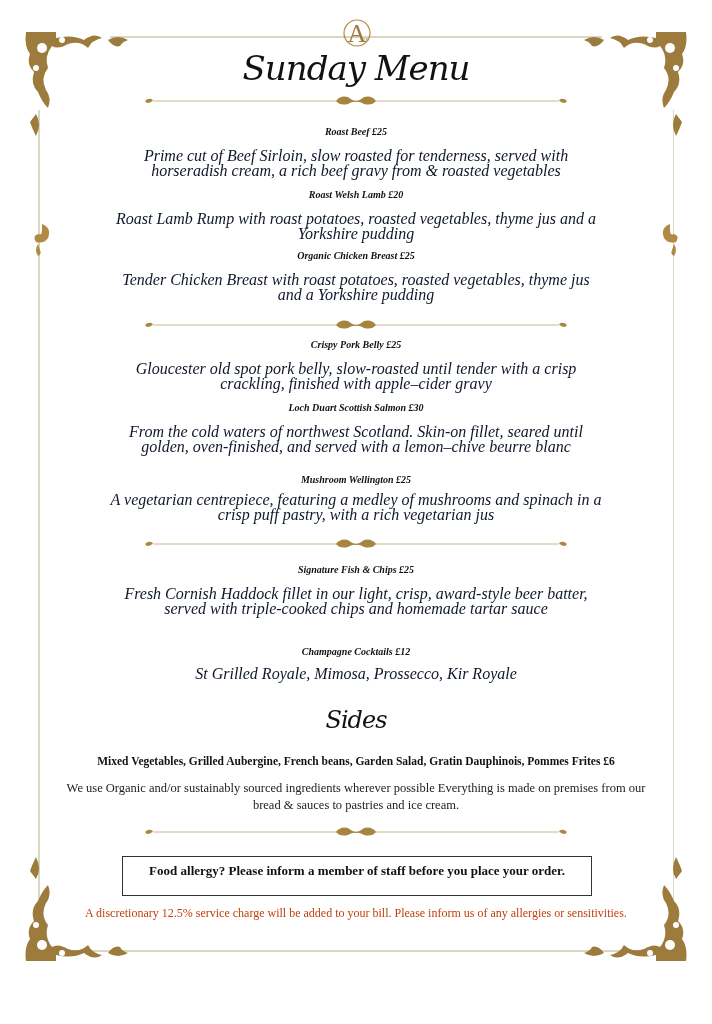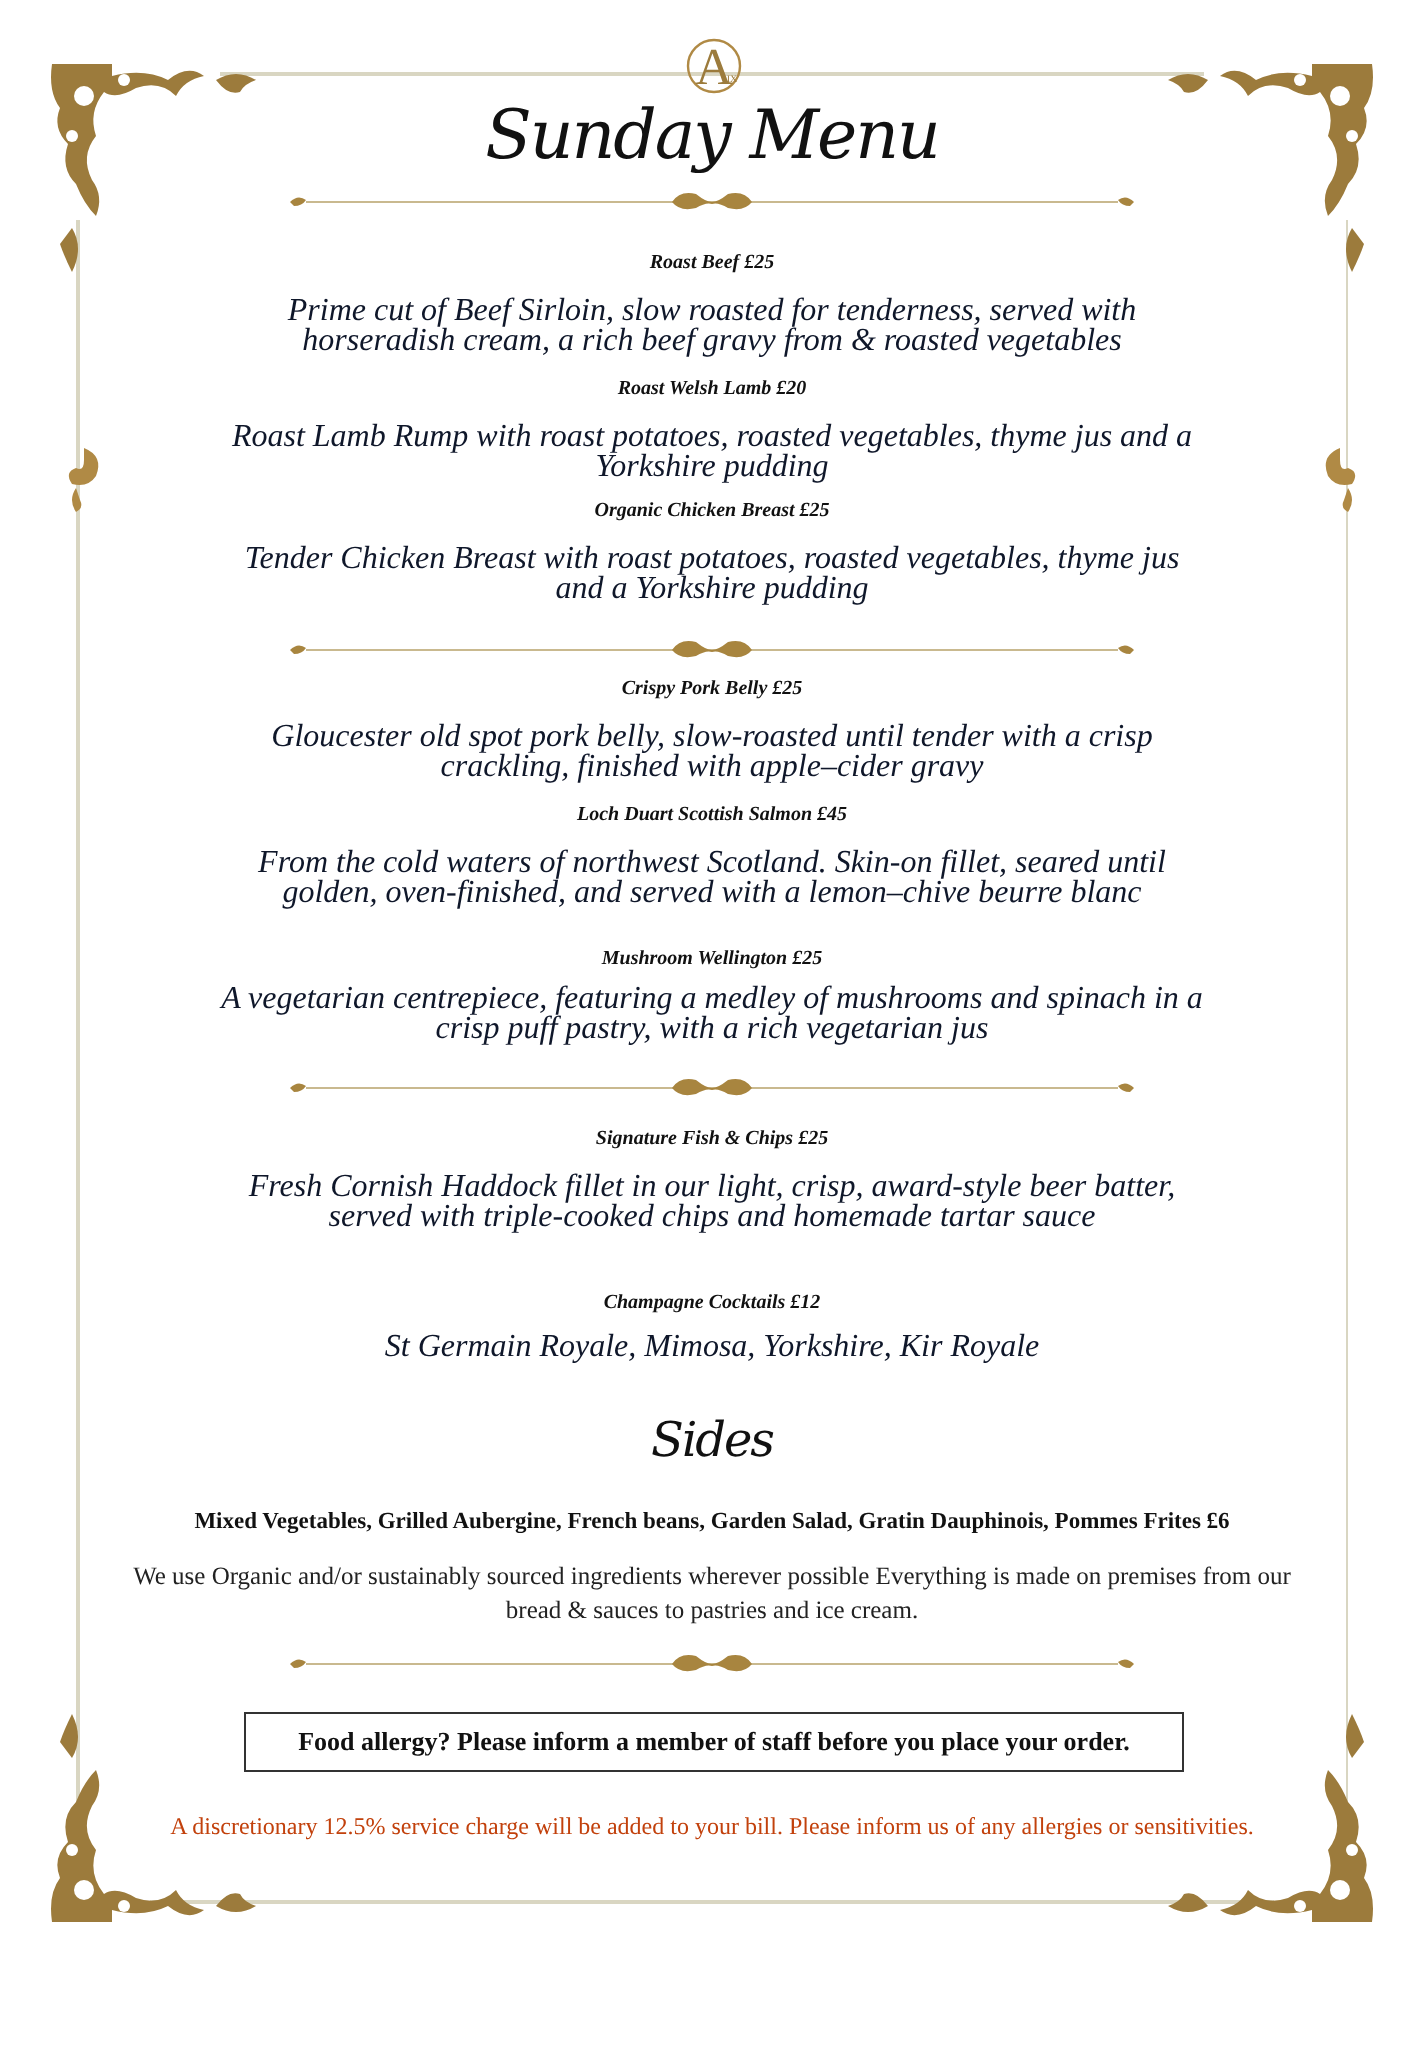--- a/index.html
+++ b/index.html
@@ -39,21 +39,21 @@
   .item { position: absolute; left: 110px; right: 110px; text-align: center; }
   .item-name { font-weight: bold; font-style: italic; font-size: 10px; line-height: 20px; }
   .item-desc { font-style: italic; font-size: 16px; line-height: 15px; margin-top: 6px; color: #0f172a; }
 
   .sides-title { position: absolute; left: 0; right: 0; top: 706px; text-align: center;
                  font-family: "DejaVu Serif", serif; font-style: italic; font-size: 24px; letter-spacing: -1px; }
   .sides-list { position: absolute; left: 50px; right: 50px; top: 755px; text-align: center;
                 font-weight: bold; font-size: 11.5px; }
   .note { position: absolute; left: 55px; right: 55px; top: 780px; text-align: center;
           font-size: 12.5px; line-height: 17px; color: #222; }
-  .allergy-box { position: absolute; left: 122px; top: 856px; width: 470px; height: 30px;
+  .allergy-box { position: absolute; left: 122px; top: 856px; width: 470px; height: 40px;
                  border: 1.5px solid #333; box-sizing: border-box; text-align: center;
                  font-weight: bold; font-size: 13px; line-height: 27px; }
   .service { position: absolute; left: 80px; right: 80px; top: 906px; text-align: center;
              font-size: 12px; line-height: 15px; color: #c2410c; }
 </style>
 </head>
 <body>
 
 <div class="page">
 
@@ -167,21 +167,21 @@
       <path d="M2 7 Q6 3 10 6 Q8 9 4 9 Z" fill="#a8853f"></path>
       <path d="M424 7 Q420 3 416 6 Q418 9 422 9 Z" fill="#a8853f"></path>
     </svg>
   </div>
 
   <div class="item" style="top:335px;">
     <div class="item-name">Crispy Pork Belly £25</div>
     <div class="item-desc">Gloucester old spot pork belly, slow-roasted until tender with a crisp crackling, finished with apple–cider gravy</div>
   </div>
   <div class="item" style="top:398px;">
-    <div class="item-name">Loch Duart Scottish Salmon £45</div>
+    <div class="item-name">Loch Duart Scottish Salmon £30</div>
     <div class="item-desc">From the cold waters of northwest Scotland. Skin-on fillet, seared until golden, oven-finished, and served with a lemon–chive beurre blanc</div>
   </div>
   <div class="item" style="top:470px;">
     <div class="item-name">Mushroom Wellington £25</div>
     <div class="item-desc" style="margin-top:2px;">A vegetarian centrepiece, featuring a medley of mushrooms and spinach in a crisp puff pastry, with a rich vegetarian jus</div>
   </div>
 
   <div class="divider" style="top:537px;">
     <svg viewBox="0 0 426 14">
       <line x1="10" y1="7" x2="416" y2="7" stroke="#c9b98f" stroke-width="1"></line>
@@ -190,21 +190,21 @@
       <path d="M424 7 Q420 3 416 6 Q418 9 422 9 Z" fill="#a8853f"></path>
     </svg>
   </div>
 
   <div class="item" style="top:560px;">
     <div class="item-name">Signature Fish &amp; Chips £25</div>
     <div class="item-desc">Fresh Cornish Haddock fillet in our light, crisp, award-style beer batter, served with triple-cooked chips and homemade tartar sauce</div>
   </div>
   <div class="item" style="top:642px;">
     <div class="item-name">Champagne Cocktails £12</div>
-    <div class="item-desc" style="margin-top:4px;">St Germain Royale, Mimosa, Yorkshire, Kir Royale</div>
+    <div class="item-desc" style="margin-top:4px;">St Grilled Royale, Mimosa, Prossecco, Kir Royale</div>
   </div>
 
   <div class="sides-title">Sides</div>
   <div class="sides-list">Mixed Vegetables, Grilled Aubergine, French beans, Garden Salad, Gratin Dauphinois, Pommes Frites £6</div>
   <div class="note">We use Organic and/or sustainably sourced ingredients wherever possible Everything is made on premises from our bread &amp; sauces to pastries and ice cream.</div>
 
   <div class="divider" style="top:825px;">
     <svg viewBox="0 0 426 14">
       <line x1="10" y1="7" x2="416" y2="7" stroke="#c9b98f" stroke-width="1"></line>
       <path d="M193 7 Q197 1 205 3 Q210 7 213 7 Q216 7 221 3 Q229 1 233 7 Q229 12 221 10 Q216 7 213 8 Q210 7 205 10 Q197 12 193 7 Z" fill="#a8853f"></path>

